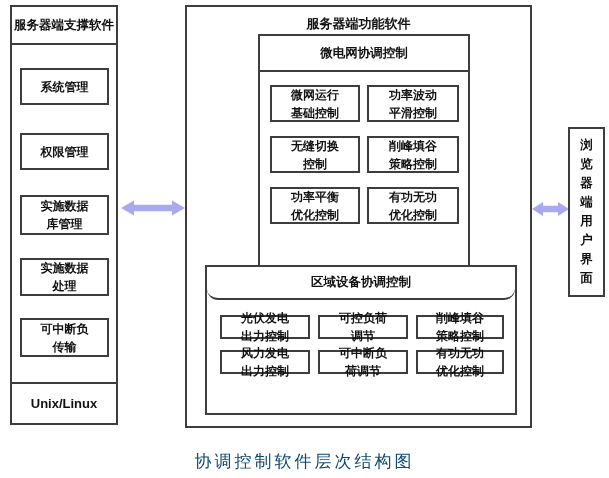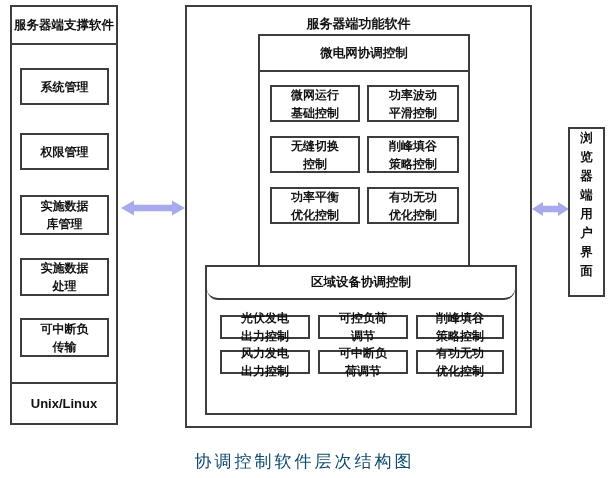--- a/index.html
+++ b/index.html
@@ -67,21 +67,21 @@
   .grp-b .cell{height:24px;}
   .cell{
     border:2px solid var(--border);box-sizing:border-box;
     display:flex;align-items:center;justify-content:center;
     text-align:center;font-weight:bold;font-size:12px;line-height:1.5;
     white-space:pre-line;
   }
   
   .right-panel{
     left:568px;top:127px;width:37px;height:170px;
-    display:flex;justify-content:center;
+    display:flex;align-items:center;justify-content:center;
   }
   .v-text{
     width:16px;word-break:break-all;text-align:center;
     font-weight:bold;font-size:12.5px;line-height:19px;
   }
   
   .arrow{position:absolute;}
   .arrow-left{left:121px;top:200px;}
   .arrow-right{left:532px;top:201px;}
   

